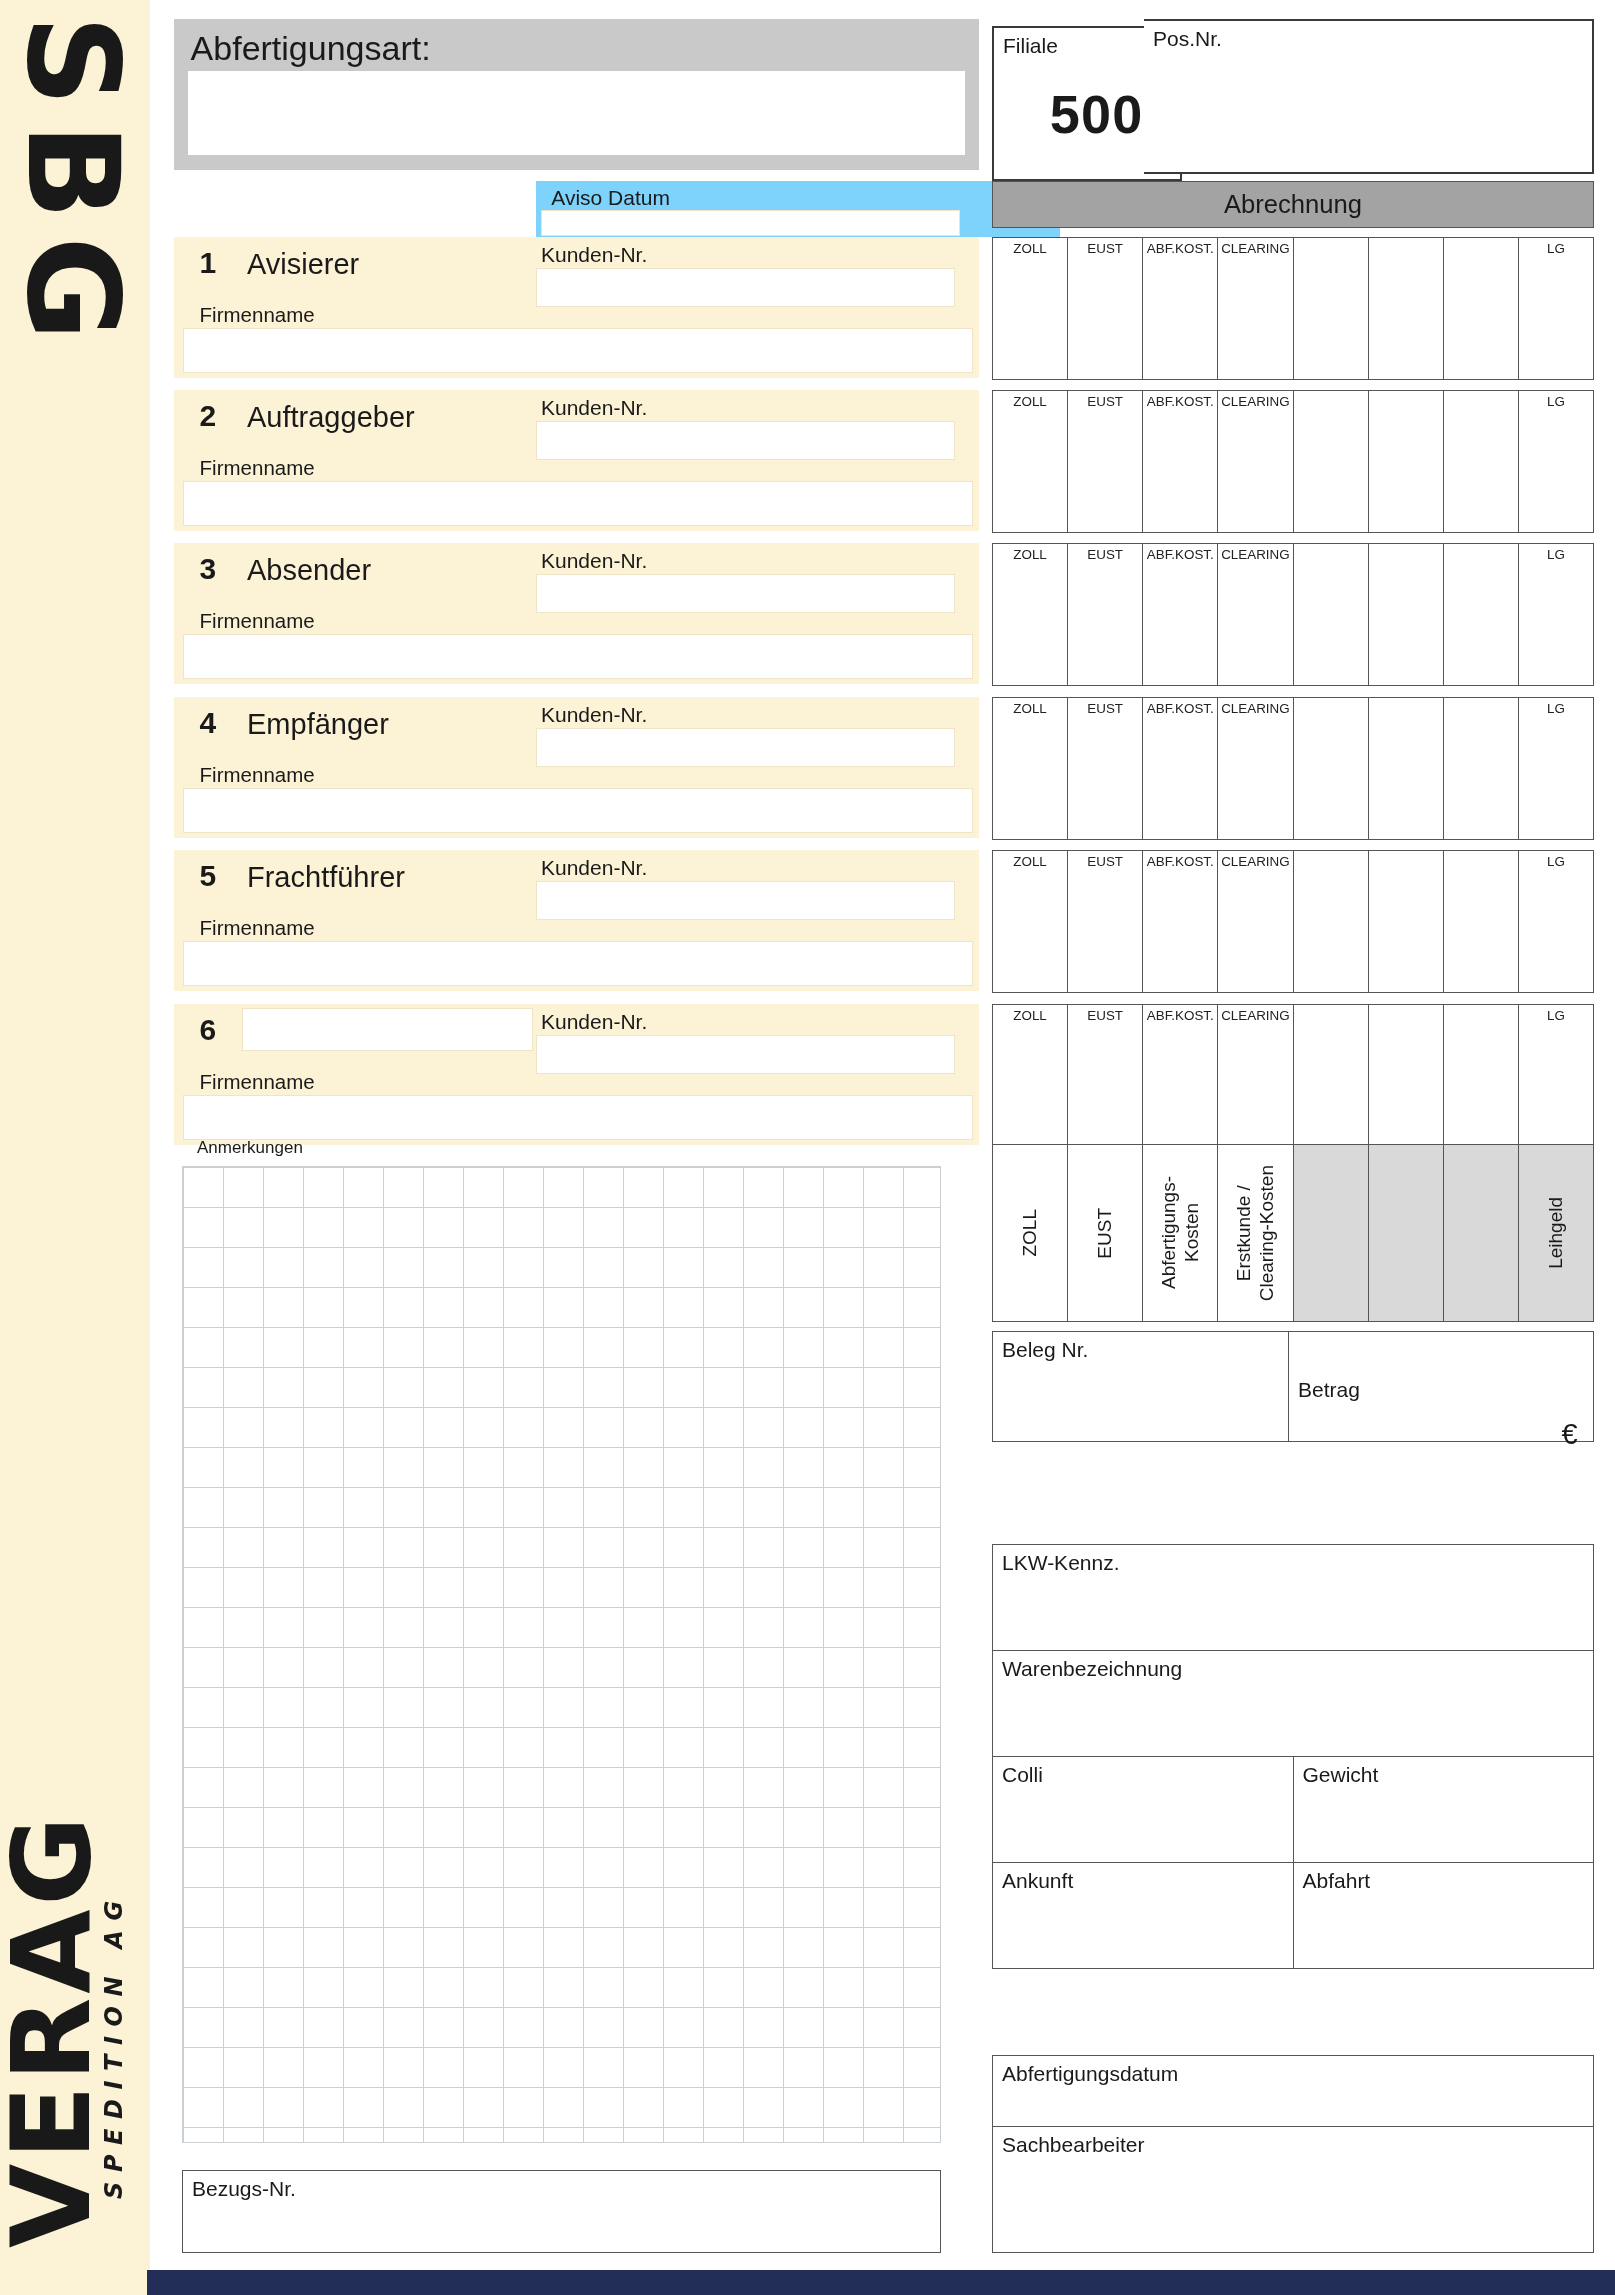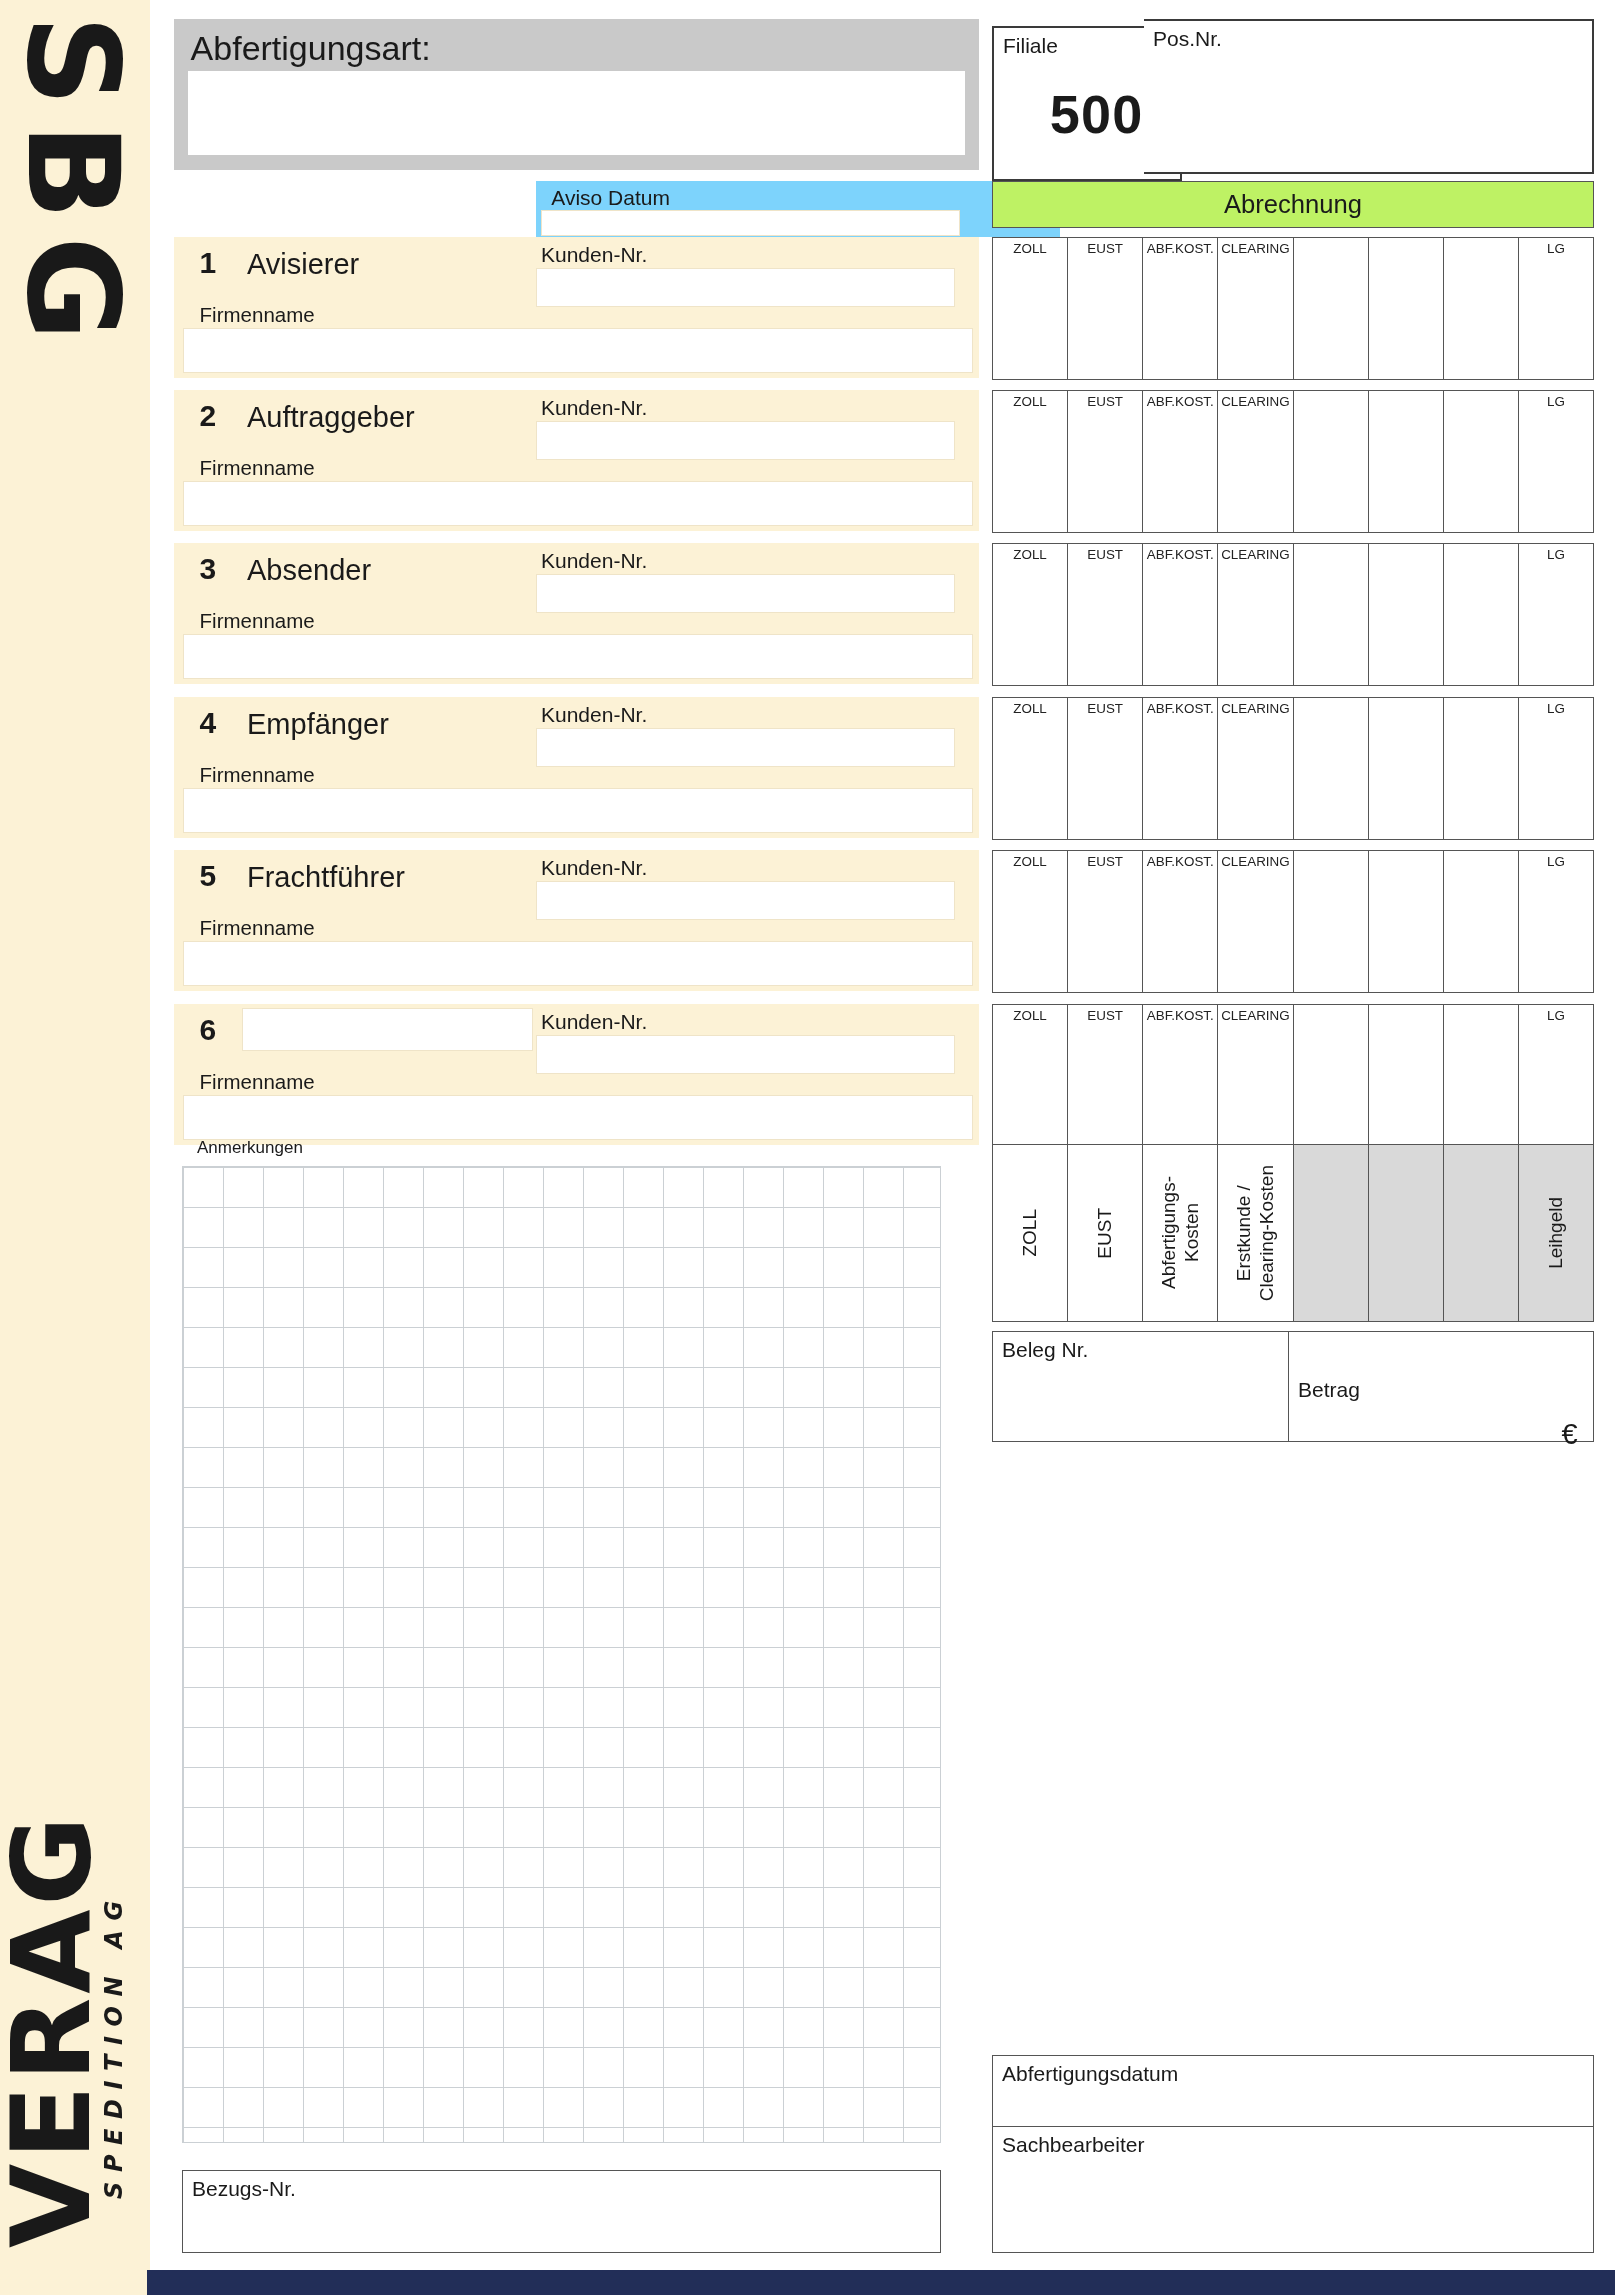--- a/index.html
+++ b/index.html
@@ -26,21 +26,21 @@
   .posnr{left:1144px;top:19px;width:448px;height:151px;background:#fff;border:2.6px solid #3a3a3a;border-left:none;}
   .box-label{position:absolute;left:9px;top:6.4px;font-size:21px;}
   .filiale-value{position:absolute;left:7.7px;top:55px;font-size:54px;font-weight:bold;letter-spacing:1.3px;margin-left:48px;}
 
   
   .aviso{left:536px;top:181px;width:524px;height:56px;background:#7dd3fc;}
   .aviso-lbl{position:absolute;left:15.3px;top:5.1px;font-size:21px;}
   .aviso-input{position:absolute;left:5.1px;top:29px;width:417px;height:24px;background:#fff;border:0.6px solid #efe4c8;}
 
   
-  .ab-title{left:992px;top:181px;width:600px;height:45px;background:#bef264;border:1.9px solid #555;
+  .ab-title{left:992px;top:181px;width:600px;height:45px;background:#a3a3a3;border:1.9px solid #555;
             display:flex;align-items:center;justify-content:center;font-size:25.6px;}
   .ab-row{left:992px;width:600px;height:141px;background:#fff;border:1.9px solid #555;display:flex;}
   .ab-cell{flex:1;border-right:1.3px solid #555;display:flex;justify-content:center;align-items:flex-start;}
   .ab-cell:last-child{border-right:none;text-align:right;}
   .ab-h{font-size:13.4px;margin-top:3.2px;color:#222;}
   .ab-footer{left:992px;top:1144px;width:600px;height:176px;background:#fff;border:1.9px solid #555;display:flex;}
   .ab-fcell{flex:1;border-right:1.3px solid #555;display:flex;align-items:center;justify-content:center;}
   .ab-fcell:last-child{border-right:none;}
   .ab-fcell.gray{background:#d9d9d9;}
   .vlabel{writing-mode:vertical-rl;transform:rotate(180deg);white-space:pre-line;
@@ -354,20 +354,44 @@
     </div>
     <div class="bb-betrag">
       <div class="box-label">Betrag</div>
       <div class="euro">€</div>
     </div>
   </div>
 
   <div class="anm-lbl abs">Anmerkungen</div>
   <div class="grid abs"></div>
 
+  <div class="ship abs">
+    <div class="ship-row">
+      <div class="box-label">LKW-Kennz.</div>
+    </div>
+    <div class="ship-row">
+      <div class="box-label">Warenbezeichnung</div>
+    </div>
+    <div class="ship-row ship-split">
+      <div class="ship-half">
+        <div class="box-label">Colli</div>
+      </div>
+      <div class="ship-half">
+        <div class="box-label">Gewicht</div>
+      </div>
+    </div>
+    <div class="ship-row ship-split">
+      <div class="ship-half">
+        <div class="box-label">Ankunft</div>
+      </div>
+      <div class="ship-half">
+        <div class="box-label">Abfahrt</div>
+      </div>
+    </div>
+  </div>
 
   <div class="proc abs">
     <div class="proc-top">
       <div class="box-label">Abfertigungsdatum</div>
     </div>
     <div class="proc-bottom">
       <div class="box-label">Sachbearbeiter</div>
     </div>
   </div>
 

